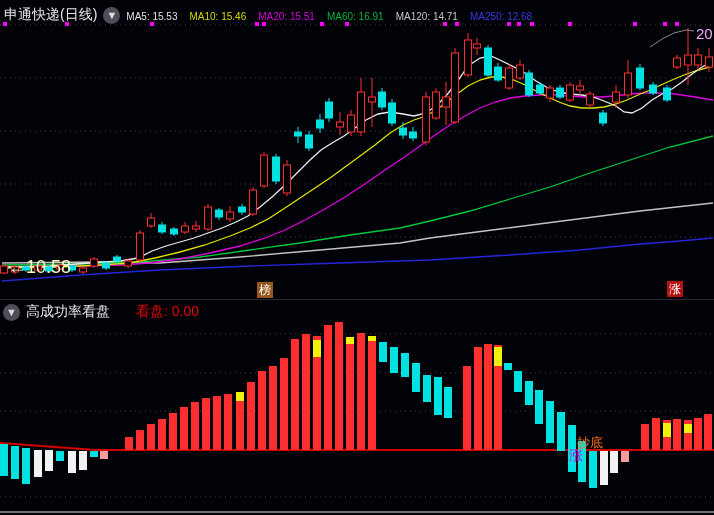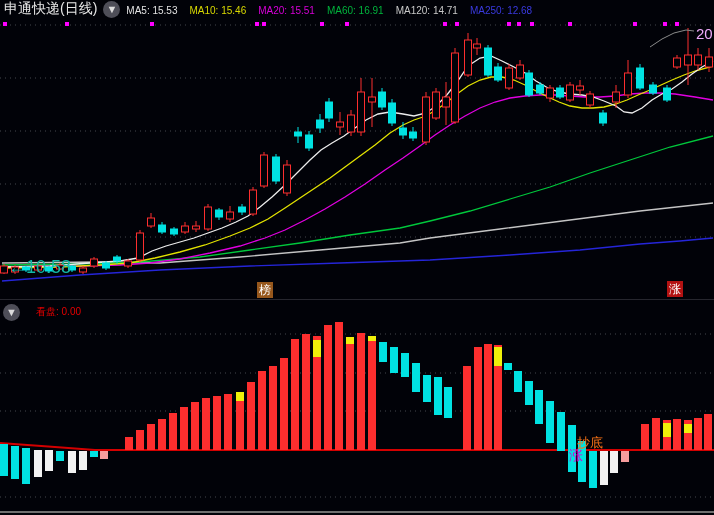--- a/index.html
+++ b/index.html
@@ -1,27 +1,27 @@
 <!DOCTYPE html>
 <html><head>
 <meta charset="utf-8">
 <style>
   html,body{margin:0;padding:0;background:#000;}
   .screen{position:relative;width:714px;height:515px;background:#010208;overflow:hidden;
           font-family:"Liberation Sans","DejaVu Sans",sans-serif;}
   svg{position:absolute;left:0;top:0;}
   .hdr{position:absolute;display:flex;align-items:center;white-space:nowrap;z-index:5;}
-  .hdr1{left:4px;top:0;height:18px;font-size:14px;}
+  .hdr1{left:4px;top:6px;height:18px;font-size:14px;}
   .hdr2{left:3px;top:303px;height:18px;font-size:14px;}
   .title{color:#e6e6e6;letter-spacing:0;}
   .chev{display:inline-flex;align-items:center;justify-content:center;width:17px;height:17px;
         border-radius:50%;background:#4e4e58;color:#dcdcdc;font-size:11px;margin:0 6px;}
   .ma-item{margin-right:12px;font-size:10px;}
-  .metric{color:#e60000;margin-left:10px;font-size:10px;}
-  .lowtag{position:absolute;left:8px;top:257px;color:#14b8a6;font-size:18px;z-index:4;}
+  .metric{color:#e60000;margin-left:26px;font-size:14px;}
+  .lowtag{position:absolute;left:8px;top:257px;color:#fef9c3;font-size:18px;z-index:4;}
   .hightag{position:absolute;left:696px;top:25px;color:#f0abfc;font-size:15px;z-index:4;}
   .badge{position:absolute;width:16px;height:16px;line-height:16px;text-align:center;
          color:#fff;font-size:12px;z-index:6;cursor:pointer;}
   .badge-bang{left:257px;top:282px;background:#96571c;}
   .badge-zhang{left:667px;top:281px;background:#b31212;}
   .divider{position:absolute;left:0;top:299px;width:714px;height:1px;background:#26262e;}
   .bottomline{position:absolute;left:0;top:511px;width:714px;height:2px;background:#6f6f6f;}
   .anno{position:absolute;z-index:7;font-size:13px;line-height:13px;}
   .anno-chaodi{left:577px;top:436px;color:#f97316;}
   .anno-zhang{left:569px;top:449px;color:#d400d4;font-size:14px;}
@@ -279,20 +279,21 @@
   <div class="lowtag">←10.58</div>
   <div class="hightag">20</div>
 
   <div class="badge badge-bang">榜</div>
   <div class="badge badge-zhang">涨</div>
 
   <div class="divider"></div>
 
   <div class="hdr hdr2">
     <span class="chev" style="margin-left:0">▼</span>
+    <span class="title">高成功率看盘</span>
     <span class="metric"><span>看盘:</span>
       <span>0.00</span></span>
   </div>
 
   <div class="anno anno-zhang">涨</div>
   <div class="anno anno-chaodi">抄底</div>
 
   <div class="bottomline"></div>
 </div>
 

